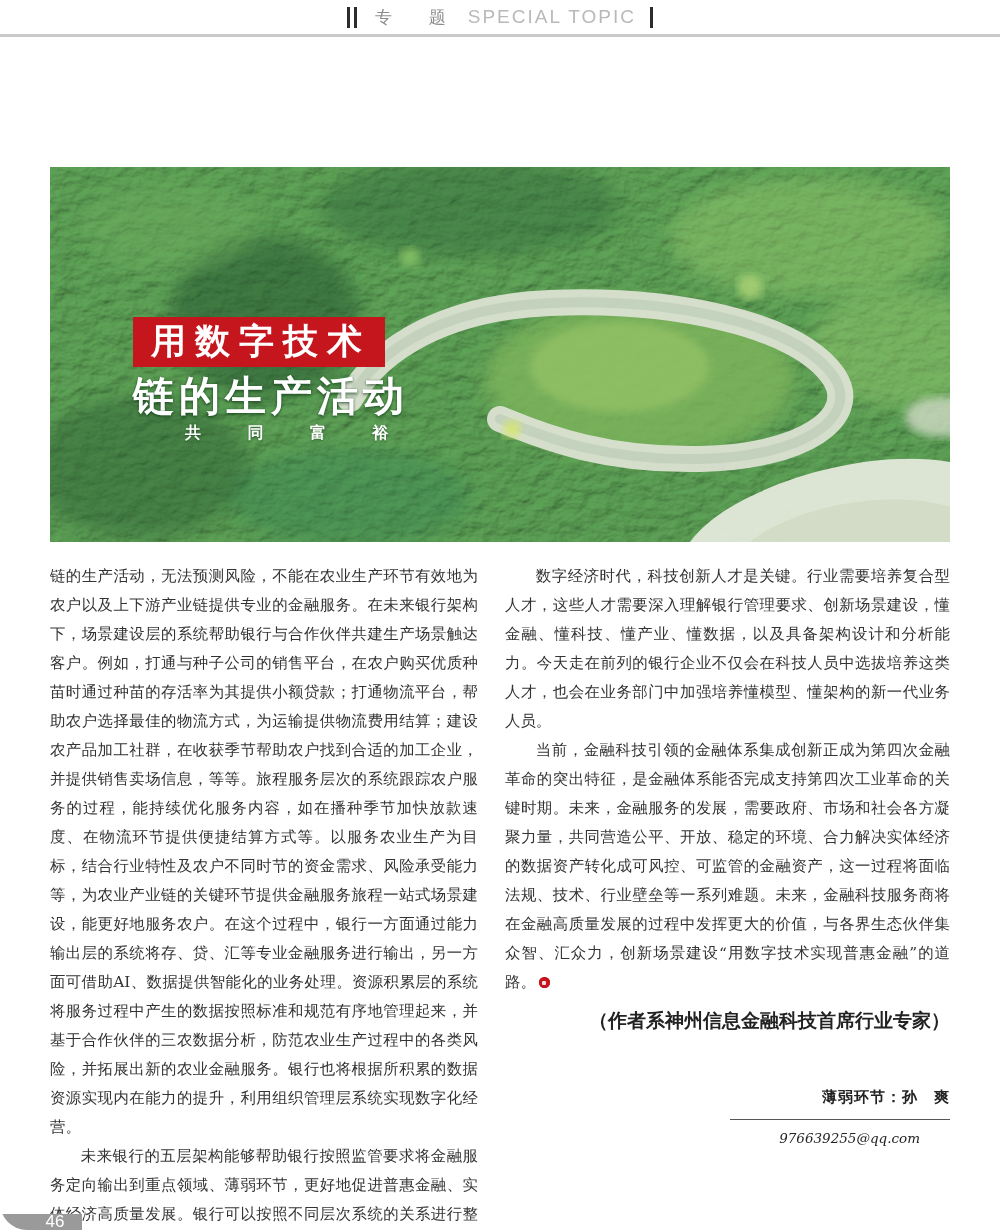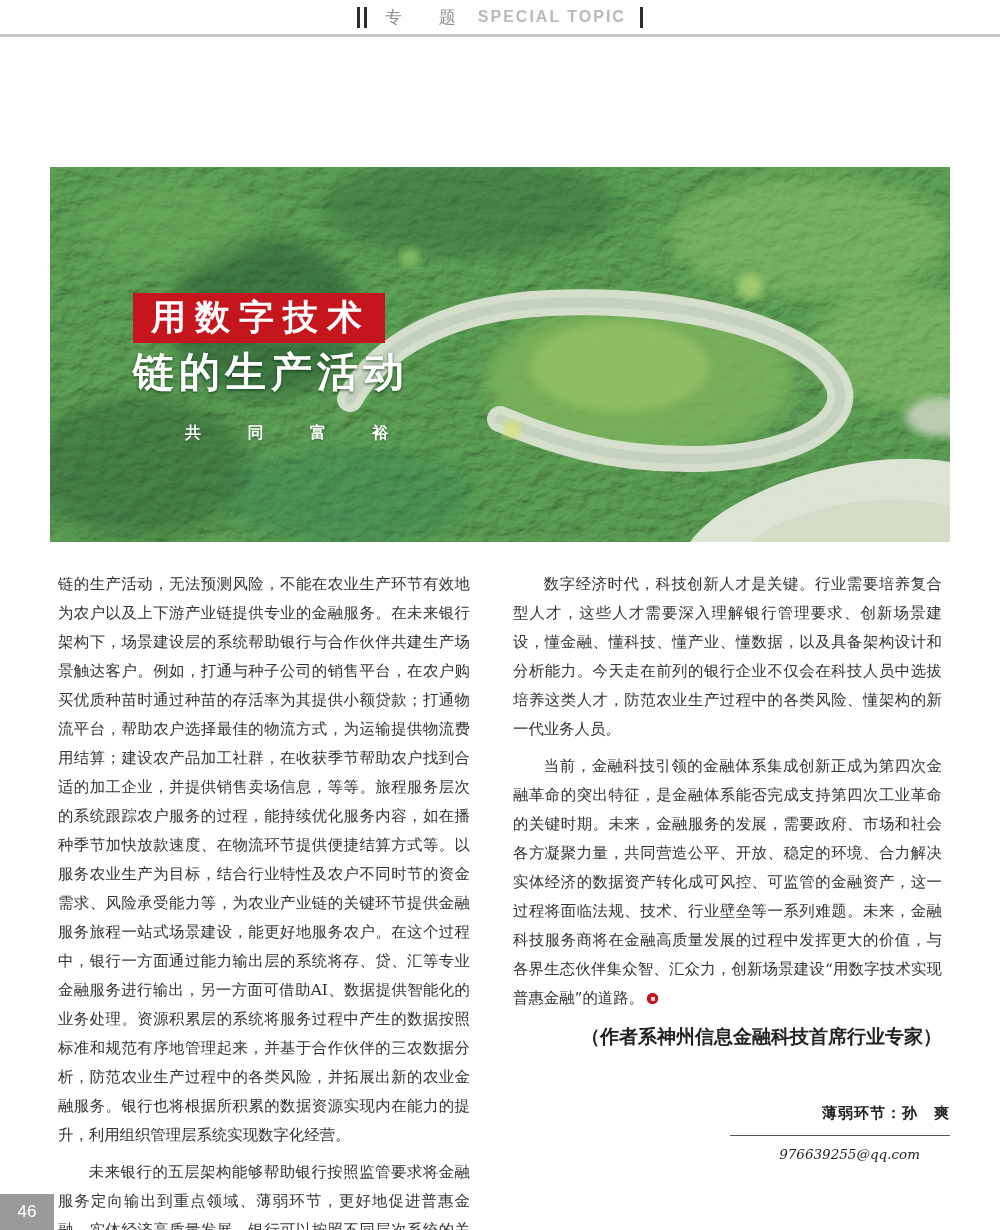--- a/index.html
+++ b/index.html
@@ -4,32 +4,33 @@
 <style>
   html,body{margin:0;padding:0;background:#fff;}
   .page{
     position:relative;
     width:1000px;height:1230px;
     margin:0 auto;
     background:#fff;
     font-family:"DejaVu Serif","Liberation Serif",serif;
     color:#2e2e2e;
     overflow:hidden;
+    border-radius:27px;
   }
   
   .header{
     height:34px;
     display:flex;align-items:center;justify-content:center;
     gap:14px;
     font-family:"Liberation Sans","DejaVu Sans",sans-serif;
   }
   .hbar{width:3px;height:21px;background:#2c2c2c;display:inline-block;}
   .hbar-group{display:flex;gap:4px;align-items:center;}
   .header-cn{font-size:17px;color:#8d8d8d;letter-spacing:16px;margin-left:4px;}
-  .header-en{font-size:16px;color:#b9b9b9;letter-spacing:2px;margin-left:-8px;font-weight:bold;}
+  .header-en{font-size:19px;color:#b9b9b9;letter-spacing:2px;margin-left:-8px;}
   .header-rule{height:3px;background:#c9c9c9;width:100%;}
   
   .hero{
     position:relative;
     margin:130px 50px 0 50px;
     width:900px;height:375px;
     overflow:hidden;
   }
   .hero svg{position:absolute;inset:0;width:100%;height:100%;display:block;}
   .hero-overlay{
@@ -38,45 +39,46 @@
     color:#fff;
   }
   .hero-banner{
     display:inline-block;
     background:#c5161d;
     color:#fff;
     font-size:35px;font-weight:bold;
     letter-spacing:9px;
     padding:5px 14px 6px 18px;
     line-height:1.1;
+    margin-top:24px;
   }
   .hero-line2{
     margin-top:7px;
     font-size:41px;font-weight:bold;
     letter-spacing:5px;
     text-shadow:0 2px 3px rgba(0,40,10,.45), 0 0 2px rgba(0,60,20,.5);
     line-height:1.1;
   }
   .hero-sub{
-    margin-top:28px;
+    margin-top:4px;
     margin-left:52px;
     font-size:16px;font-weight:bold;
     letter-spacing:8px;word-spacing:26px;
     text-shadow:0 1px 2px rgba(0,40,10,.5);
   }
   
   .columns{
     display:flex;
     padding:20px 50px 0 50px;
     gap:27px;
   }
   .col{font-size:15.4px;line-height:29px;text-align:justify;color:#333;}
   .col-left{width:428px;flex:0 0 428px;}
   .col-right{flex:1;min-width:0;}
-  .col p{margin:8px;}
+  .col p{margin:0;}
   .col p.indent{text-indent:2em;}
   .endmark{
     display:inline-block;width:11px;height:11px;
     background:#c5161d;border-radius:50%;
     margin-left:3px;vertical-align:-1px;
     box-shadow:inset 0 0 0 1.5px #c5161d, inset 0 0 0 20px rgba(255,255,255,0);
     position:relative;
   }
   .endmark::after{
     content:"";position:absolute;left:3.5px;top:3.5px;width:4px;height:4px;
@@ -102,25 +104,26 @@
   }
   .editor-email{
     font-family:"DejaVu Serif","Liberation Serif",serif;
     font-style:italic;
     font-size:13.5px;color:#222;
     padding-right:30px;
   }
   
   .page-num{
     position:absolute;left:0;bottom:0;
-    width:54px;height:36px;
+    width:54px;height:16px;
     background:#9a9a9a;color:#fff;
     display:flex;align-items:center;justify-content:center;
     font-family:"Liberation Sans","DejaVu Sans",sans-serif;
     font-size:17px;
+    padding-left:28px;
   }
 </style>
 </head>
 <body>
 
 <div class="page">
 
   <div class="header">
     <span class="hbar-group">
         <span class="hbar"></span>
@@ -187,21 +190,21 @@
       <div class="hero-sub">共 同 富 裕</div>
     </div>
   </div>
 
   <div class="columns">
     <div class="col col-left">
       <p class="noindent">链的生产活动，无法预测风险，不能在农业生产环节有效地为农户以及上下游产业链提供专业的金融服务。在未来银行架构下，场景建设层的系统帮助银行与合作伙伴共建生产场景触达客户。例如，打通与种子公司的销售平台，在农户购买优质种苗时通过种苗的存活率为其提供小额贷款；打通物流平台，帮助农户选择最佳的物流方式，为运输提供物流费用结算；建设农产品加工社群，在收获季节帮助农户找到合适的加工企业，并提供销售卖场信息，等等。旅程服务层次的系统跟踪农户服务的过程，能持续优化服务内容，如在播种季节加快放款速度、在物流环节提供便捷结算方式等。以服务农业生产为目标，结合行业特性及农户不同时节的资金需求、风险承受能力等，为农业产业链的关键环节提供金融服务旅程一站式场景建设，能更好地服务农户。在这个过程中，银行一方面通过能力输出层的系统将存、贷、汇等专业金融服务进行输出，另一方面可借助AI、数据提供智能化的业务处理。资源积累层的系统将服务过程中产生的数据按照标准和规范有序地管理起来，并基于合作伙伴的三农数据分析，防范农业生产过程中的各类风险，并拓展出新的农业金融服务。银行也将根据所积累的数据资源实现内在能力的提升，利用组织管理层系统实现数字化经营。</p>
       <p class="indent">未来银行的五层架构能够帮助银行按照监管要求将金融服务定向输出到重点领域、薄弱环节，更好地促进普惠金融、实体经济高质量发展。银行可以按照不同层次系统的关系进行整体设</p>
     </div>
     <div class="col col-right">
-      <p class="indent">数字经济时代，科技创新人才是关键。行业需要培养复合型人才，这些人才需要深入理解银行管理要求、创新场景建设，懂金融、懂科技、懂产业、懂数据，以及具备架构设计和分析能力。今天走在前列的银行企业不仅会在科技人员中选拔培养这类人才，防范农业生产过程中的各类风险、懂架构的新一代业务人员。</p>
+      <p class="indent">数字经济时代，科技创新人才是关键。行业需要培养复合型人才，这些人才需要深入理解银行管理要求、创新场景建设，懂金融、懂科技、懂产业、懂数据，以及具备架构设计和分析能力。今天走在前列的银行企业不仅会在科技人员中选拔培养这类人才，也会在业务部门中加强培养懂模型、懂架构的新一代业务人员。</p>
       <p class="indent"><span>当前，金融科技引领的金融体系集成创新正成为第四次金融革命的突出特征，是金融体系能否完成支持第四次工业革命的关键时期。未来，金融服务的发展，需要政府、市场和社会各方凝聚力量，共同营造公平、开放、稳定的环境、合力解决实体经济的数据资产转化成可风控、可监管的金融资产，这一过程将面临法规、技术、行业壁垒等一系列难题。未来，金融科技服务商将在金融高质量发展的过程中发挥更大的价值，与各界生态伙伴集众智、汇众力，创新场景建设“用数字技术实现普惠金融”的道路。</span><span class="endmark"></span></p>
       <p class="author-note">（作者系神州信息金融科技首席行业专家）</p>
       <div class="editor-block">
         <div class="editor-name">薄弱环节：孙　爽</div>
         <div class="editor-rule"></div>
         <div class="editor-email">976639255@qq.com</div>
       </div>
     </div>
   </div>
 

